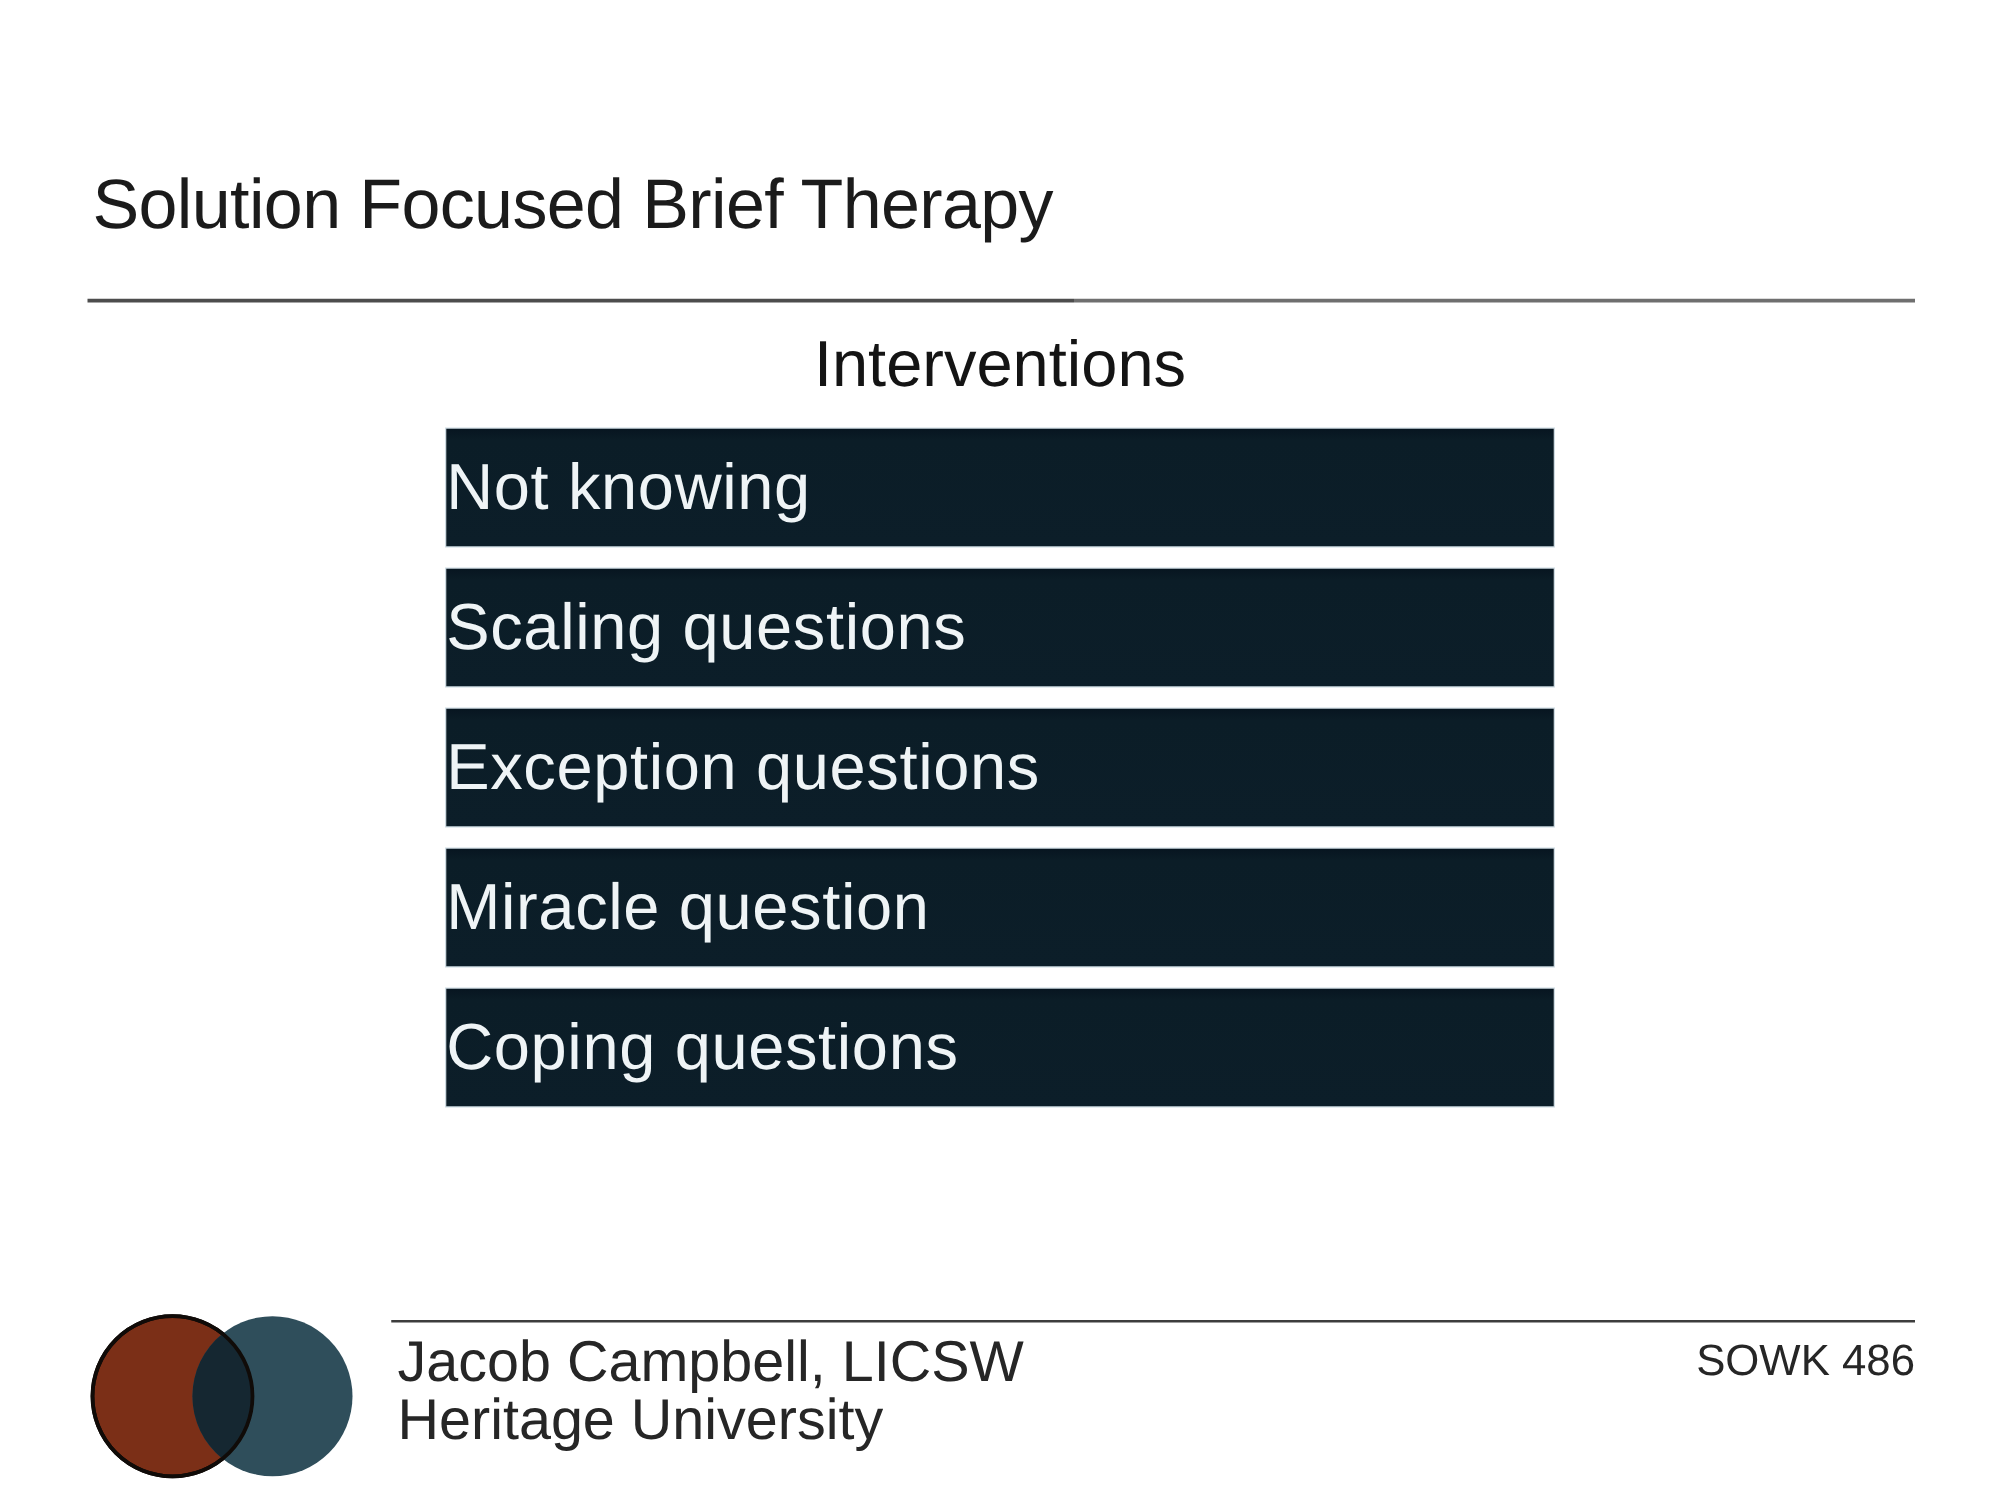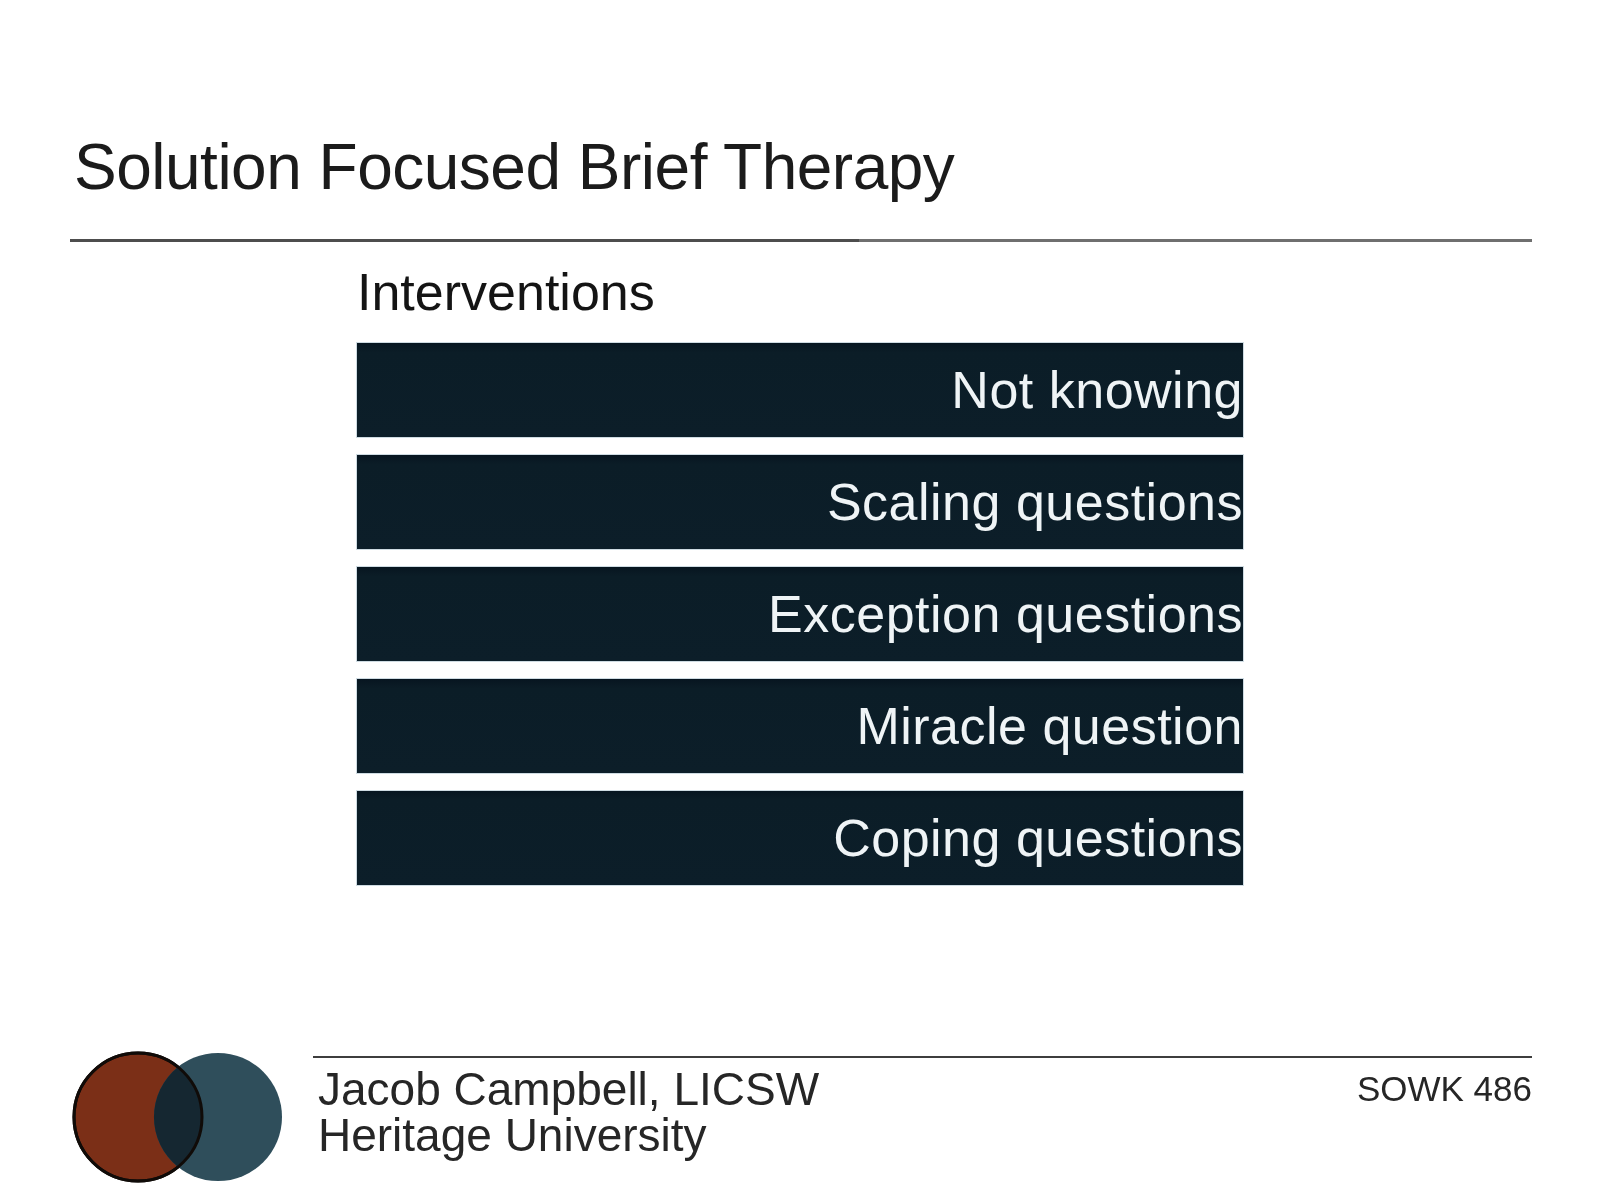--- a/index.html
+++ b/index.html
@@ -5,40 +5,40 @@
   html,body{margin:0;padding:0;background:#ffffff;}
   .slide{
     position:relative;
     width:1600px;height:1200px;
     background:#ffffff;
     font-family:"Liberation Sans", sans-serif;
     overflow:hidden;
   }
   .slide-title{
     position:absolute;left:74px;top:130px;
-    font-size:64px;font-weight:300;color:#1b1b1b;
+    font-size:56px;font-weight:300;color:#1b1b1b;
     letter-spacing:-0.5px;white-space:nowrap;
   }
   .title-divider{
     position:absolute;left:70px;top:239px;width:1462px;height:3px;
     background:linear-gradient(90deg,#4d4d4d 0%,#4d4d4d 54%,#6f6f6f 54%,#6f6f6f 100%);
   }
   .section-heading{
     position:absolute;left:357px;top:262px;width:886px;
-    text-align:left;font-size:52px;font-weight:300;color:#141414;
+    text-align:center;font-size:52px;font-weight:300;color:#141414;
   }
   .box-stack{
     position:absolute;left:357px;top:343px;width:886px;
   }
   .intervention-box{
     box-sizing:border-box;
     width:886px;height:94px;margin-bottom:18px;
     background:linear-gradient(180deg,#071520 0%,#0b1d27 10%,#0c1e29 100%);
     box-shadow:0 0 0 1px rgba(180,200,211,0.65);
-    display:flex;align-items:center;justify-content:flex-end;
+    display:flex;align-items:center;justify-content:flex-start;
   }
   .intervention-box span{
     font-size:52px;font-weight:300;color:#eff4f6;
     letter-spacing:0.5px;white-space:nowrap;
   }
   .footer-divider{
     position:absolute;left:313px;top:1056px;width:1219px;height:2px;
     background:#3d3d3d;
   }
   .footer-left{

